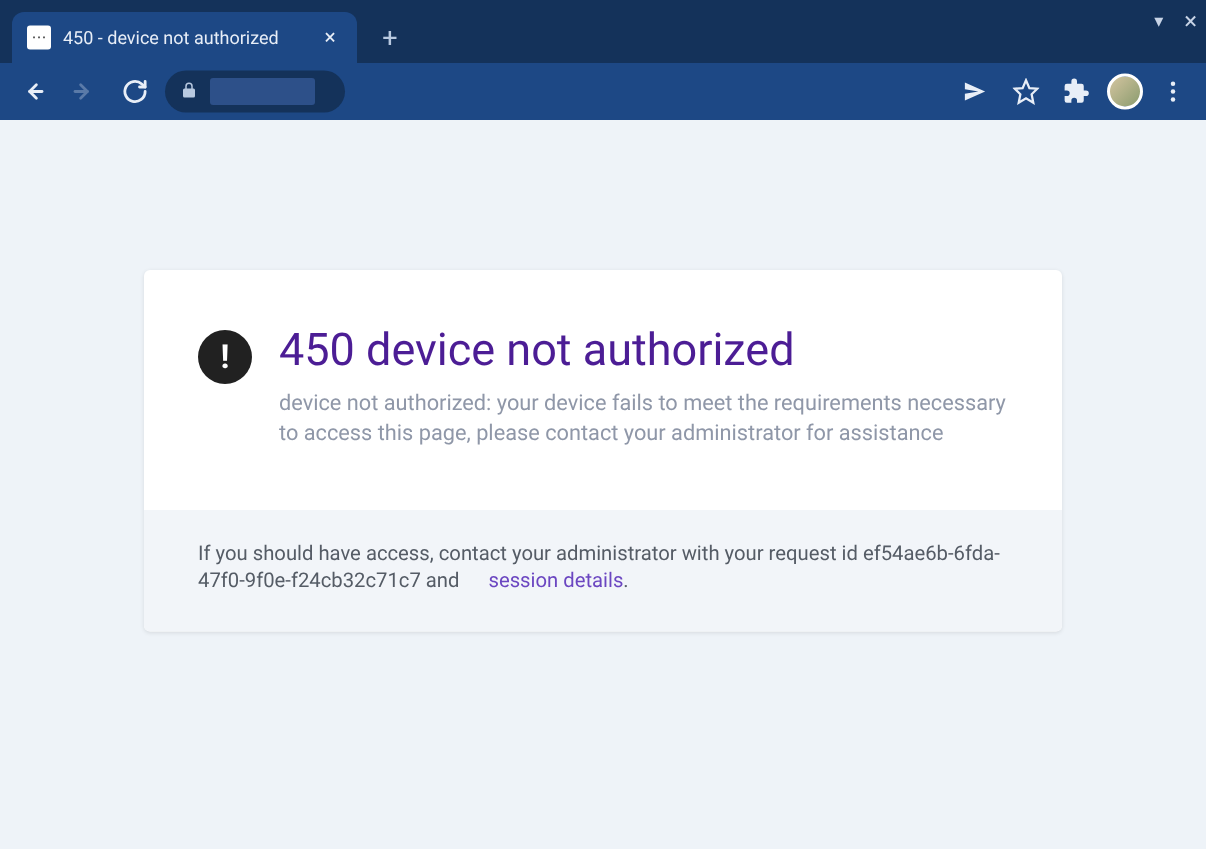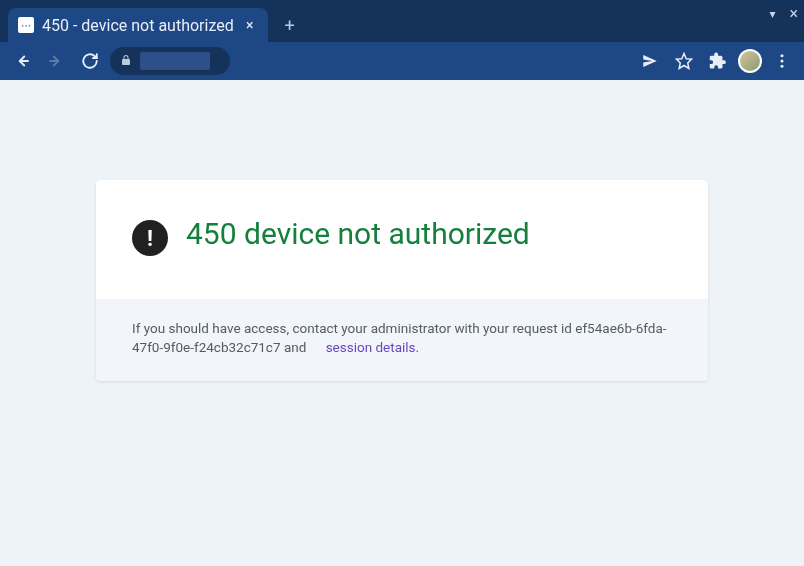--- a/index.html
+++ b/index.html
@@ -1,21 +1,21 @@
 <!DOCTYPE html>
 <html><head>
   <meta charset="utf-8">
   <style>
     * { margin: 0; padding: 0; box-sizing: border-box; }
     body { font-family: -apple-system, BlinkMacSystemFont, "Segoe UI", Roboto, Arial, sans-serif; width: 804px; height: 566px; overflow: hidden; background: #14325a; }
     
     .titlebar { height: 42px; background: #14325a; display: flex; align-items: flex-end; position: relative; }
     .tab { background: #1d4885; height: 34px; margin-left: 8px; border-radius: 8px 8px 0 0; display: flex; align-items: center; padding: 0 10px; gap: 8px; min-width: 230px; }
     .favicon { width: 16px; height: 16px; display: flex; align-items: center; justify-content: center; font-size: 10px; color: #333; background: #fff; border-radius: 2px; }
-    .tab-title { color: #e8eef7; font-size: 16px; flex: 1; white-space: nowrap; overflow: hidden; }
+    .tab-title { color: #e8eef7; font-size: 12px; flex: 1; white-space: nowrap; overflow: hidden; }
     .tab-close { width: 16px; height: 16px; display: flex; align-items: center; justify-content: center; color: #e8eef7; font-size: 14px; cursor: pointer; }
     .new-tab { width: 28px; height: 28px; display: flex; align-items: center; justify-content: center; color: #b8c9e0; font-size: 18px; margin-left: 8px; margin-bottom: 3px; cursor: pointer; }
     .win-controls { position: absolute; right: 6px; top: 4px; display: flex; gap: 14px; align-items: center; }
     .win-min { color: #c8d4e6; font-size: 12px; cursor: pointer; }
     .win-close { color: #c8d4e6; font-size: 16px; cursor: pointer; }
     
     .toolbar { height: 38px; background: #1d4885; display: flex; align-items: center; padding: 0 8px; gap: 6px; }
     .nav-btn { width: 28px; height: 28px; display: flex; align-items: center; justify-content: center; color: #e8eef7; cursor: pointer; border-radius: 50%; }
     .nav-btn.disabled { color: #5a7aa8; cursor: default; }
     .addr-bar { flex: 0 0 auto; background: #14325a; height: 28px; border-radius: 14px; display: flex; align-items: center; padding: 0 10px; gap: 8px; width: 120px; }
@@ -23,21 +23,21 @@
     .url-input { background: #2d5089; height: 18px; width: 70px; border: none; outline: none; color: #e8eef7; font-size: 13px; border-radius: 2px; }
     .toolbar-spacer { flex: 1; }
     .tool-icon { width: 28px; height: 28px; display: flex; align-items: center; justify-content: center; color: #e8eef7; cursor: pointer; }
     .avatar { width: 24px; height: 24px; border-radius: 50%; background: linear-gradient(135deg, #d4c5a0, #8a9b6e); border: 2px solid #fff; }
     
     .page { background: #eef3f8; height: 486px; display: flex; justify-content: center; padding-top: 100px; }
     .card { width: 612px; background: #fff; border-radius: 4px; box-shadow: 0 1px 3px rgba(0,0,0,0.1); overflow: hidden; align-self: flex-start; }
     .card-body { padding: 36px 36px 40px 36px; display: flex; gap: 18px; }
     .err-icon { width: 36px; height: 36px; border-radius: 50%; background: #212121; color: #fff; display: flex; align-items: center; justify-content: center; font-size: 22px; font-weight: bold; flex-shrink: 0; margin-top: 4px; }
     .err-content { flex: 1; }
-    .err-title { font-size: 30px; font-weight: 400; color: #15803d; margin-bottom: 8px; }
+    .err-title { font-size: 30px; font-weight: 400; color: #4c1d95; margin-bottom: 8px; }
     .err-desc { font-size: 14.5px; color: #8f97a8; line-height: 1.4; }
     .card-footer { background: #f2f5f9; padding: 20px 36px 24px 36px; font-size: 13.5px; color: #555c66; line-height: 1.4; }
     .link { color: #6b46c1; text-decoration: none; cursor: pointer; margin-left: 16px; }
   </style>
 </head>
 <body>
 
 <div class="titlebar">
   <div class="tab">
     <span class="favicon">⋯</span>
@@ -103,19 +103,20 @@
       </svg>
   </div>
 </div>
 
 <div class="page">
   <div class="card">
     <div class="card-body">
       <div class="err-icon">!</div>
       <div class="err-content">
         <h1 class="err-title">450 device not authorized</h1>
+        <p class="err-desc">device not authorized: your device fails to meet the requirements necessary to access this page, please contact your administrator for assistance</p>
       </div>
     </div>
     <div class="card-footer">
       <span>If you should have access, contact your administrator with your request id ef54ae6b-6fda-47f0-9f0e-f24cb32c71c7 and </span><a class="link">session details</a><span>.</span>
     </div>
   </div>
 </div>
 
 </body></html>

